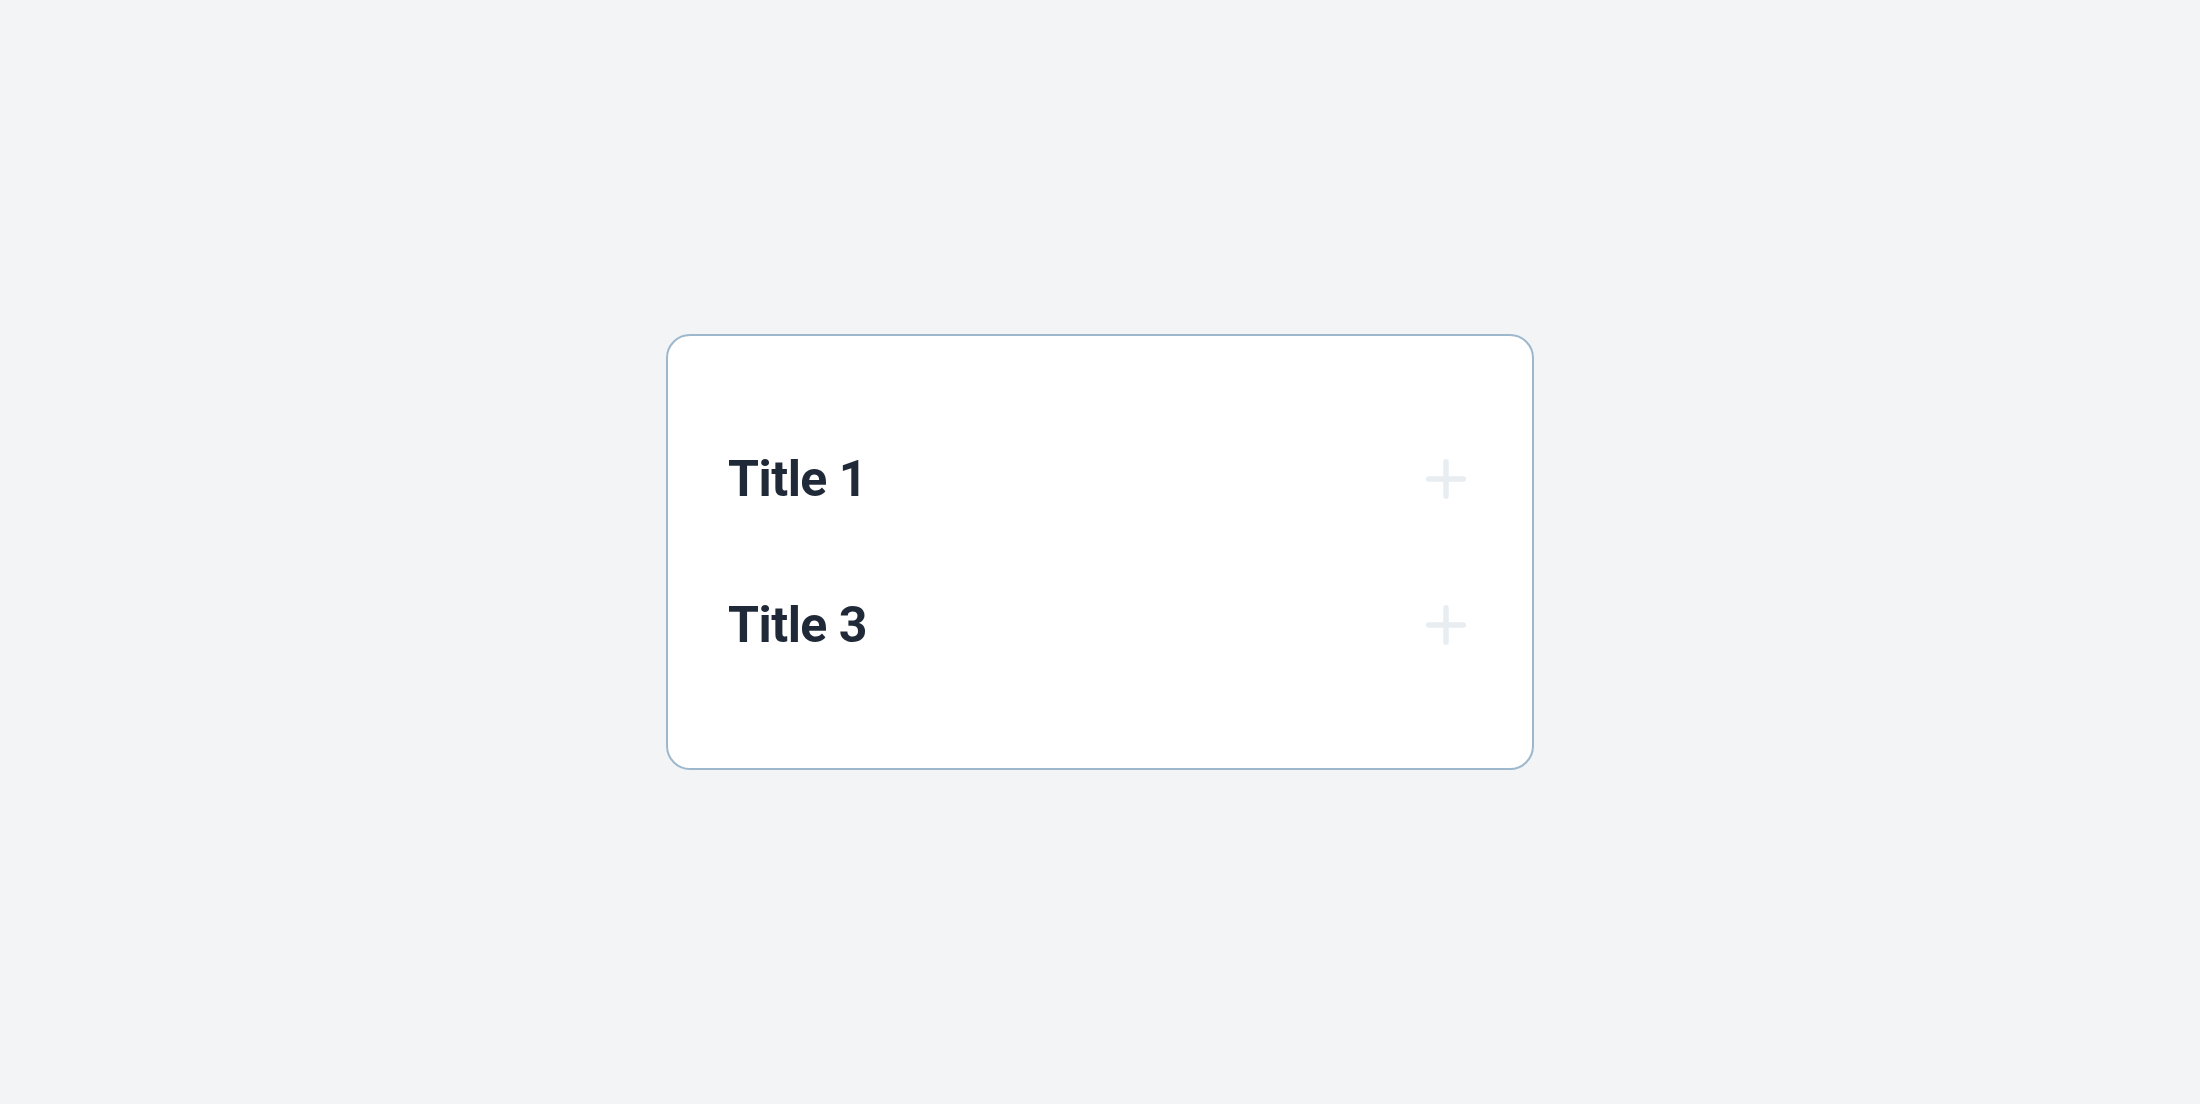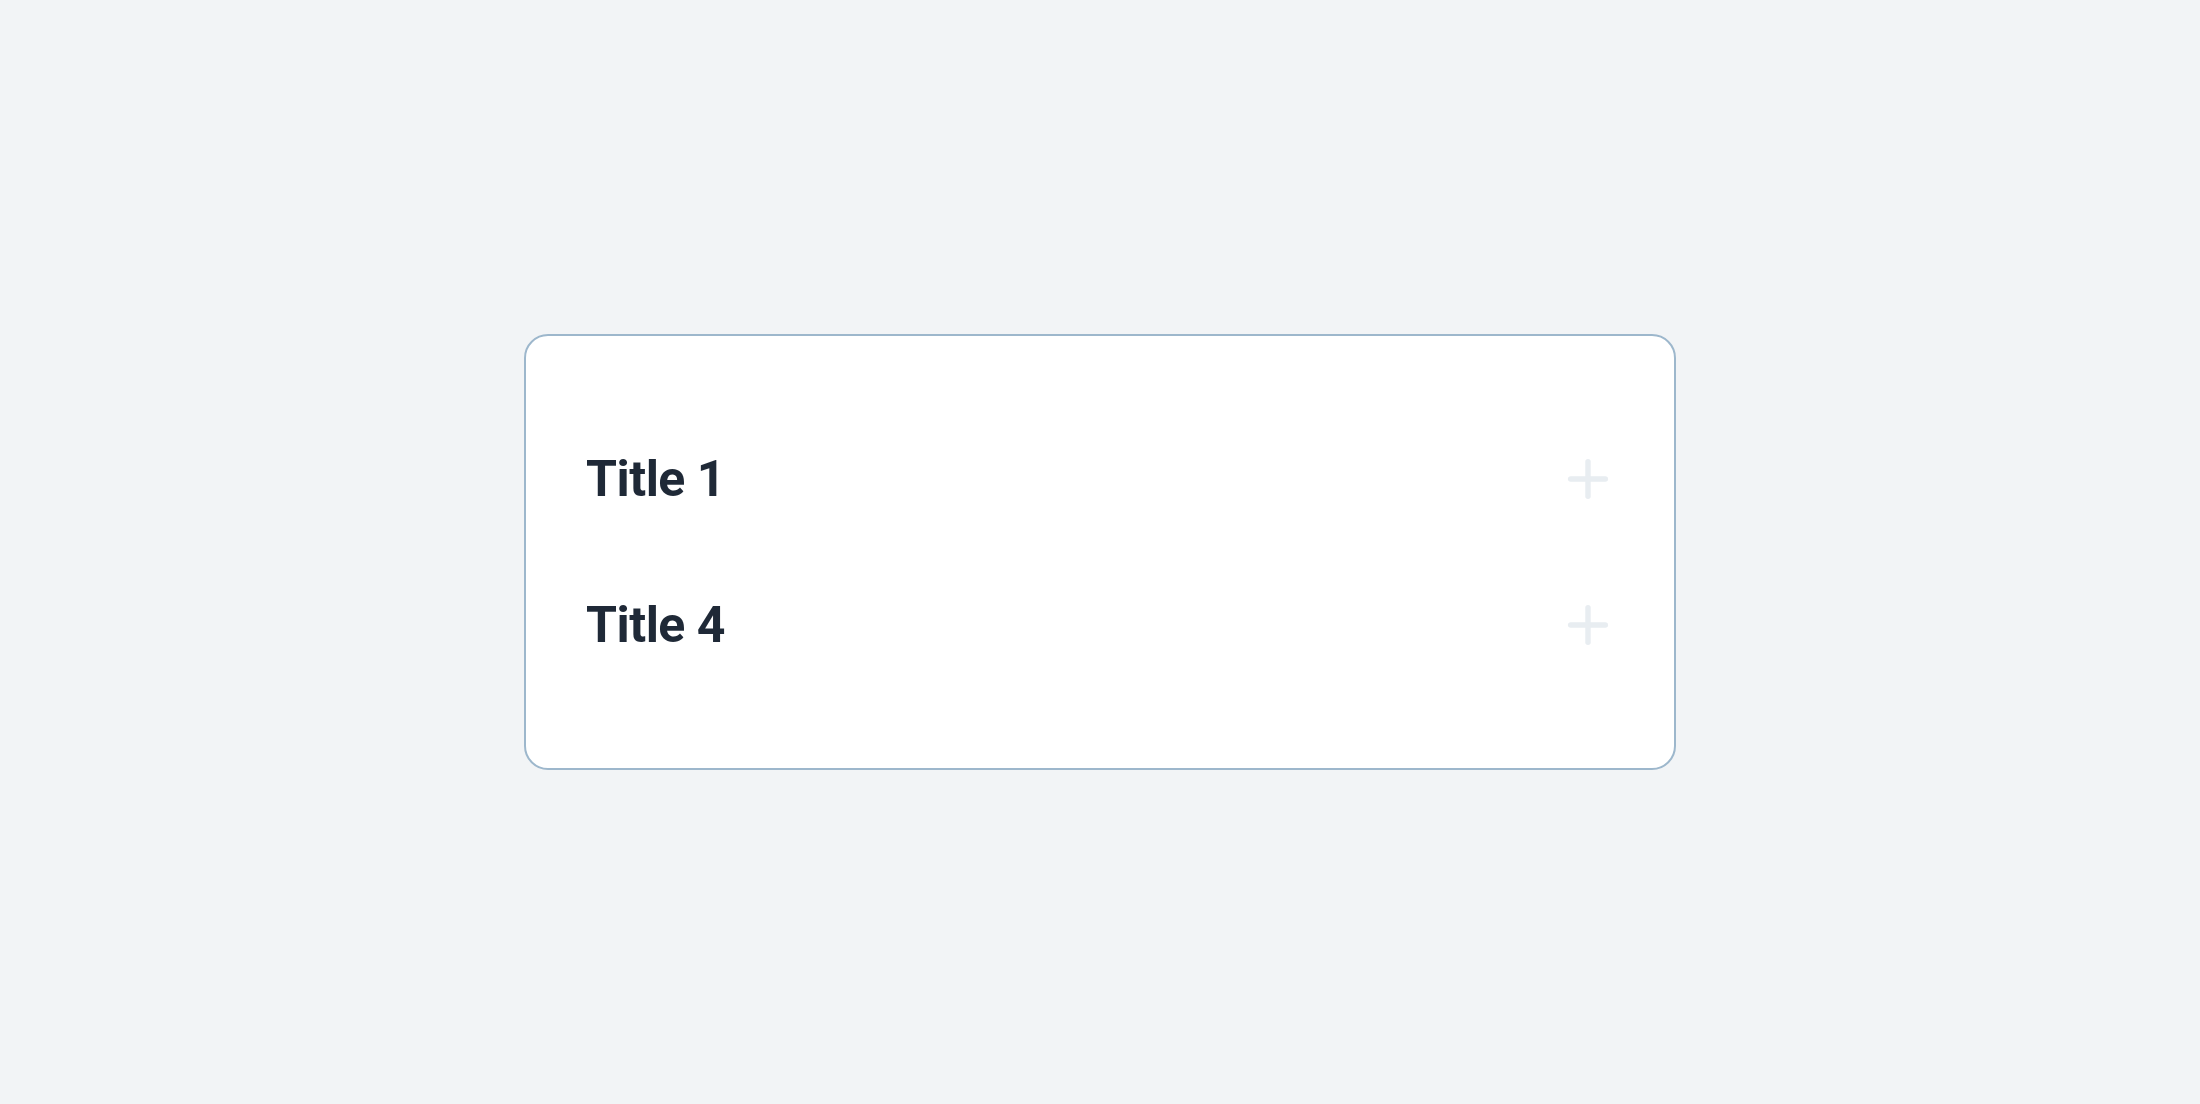--- a/index.html
+++ b/index.html
@@ -13,21 +13,21 @@
       width: 2200px;
       height: 1104px;
       display: flex;
       align-items: center;
       justify-content: center;
     }
     .card {
       background: #ffffff;
       border: 2px solid #9db7cc;
       border-radius: 24px;
-      width: 1152px;
+      width: 868px;
       padding: 70px 60px;
       display: flex;
       flex-direction: column;
     }
     .accordion-item {
       display: flex;
       align-items: center;
       justify-content: space-between;
       padding: 44px 0;
       cursor: pointer;
@@ -57,24 +57,24 @@
     <span class="accordion-title">Title 1</span>
     <span class="expand-icon">
       <svg viewBox="0 0 24 24" fill="none" stroke="currentColor" stroke-width="2.5" stroke-linecap="round">
         <line x1="12" y1="4" x2="12" y2="20"></line>
         <line x1="4" y1="12" x2="20" y2="12"></line>
       </svg>
     </span>
   </div>
 
 
-
   <div class="accordion-item">
-    <span class="accordion-title">Title 4</span>
+    <span class="accordion-title">Title 3</span>
     <span class="expand-icon">
       <svg viewBox="0 0 24 24" fill="none" stroke="currentColor" stroke-width="2.5" stroke-linecap="round">
         <line x1="12" y1="4" x2="12" y2="20"></line>
         <line x1="4" y1="12" x2="20" y2="12"></line>
       </svg>
     </span>
   </div>
 
+
 </div>
 
 </body></html>

